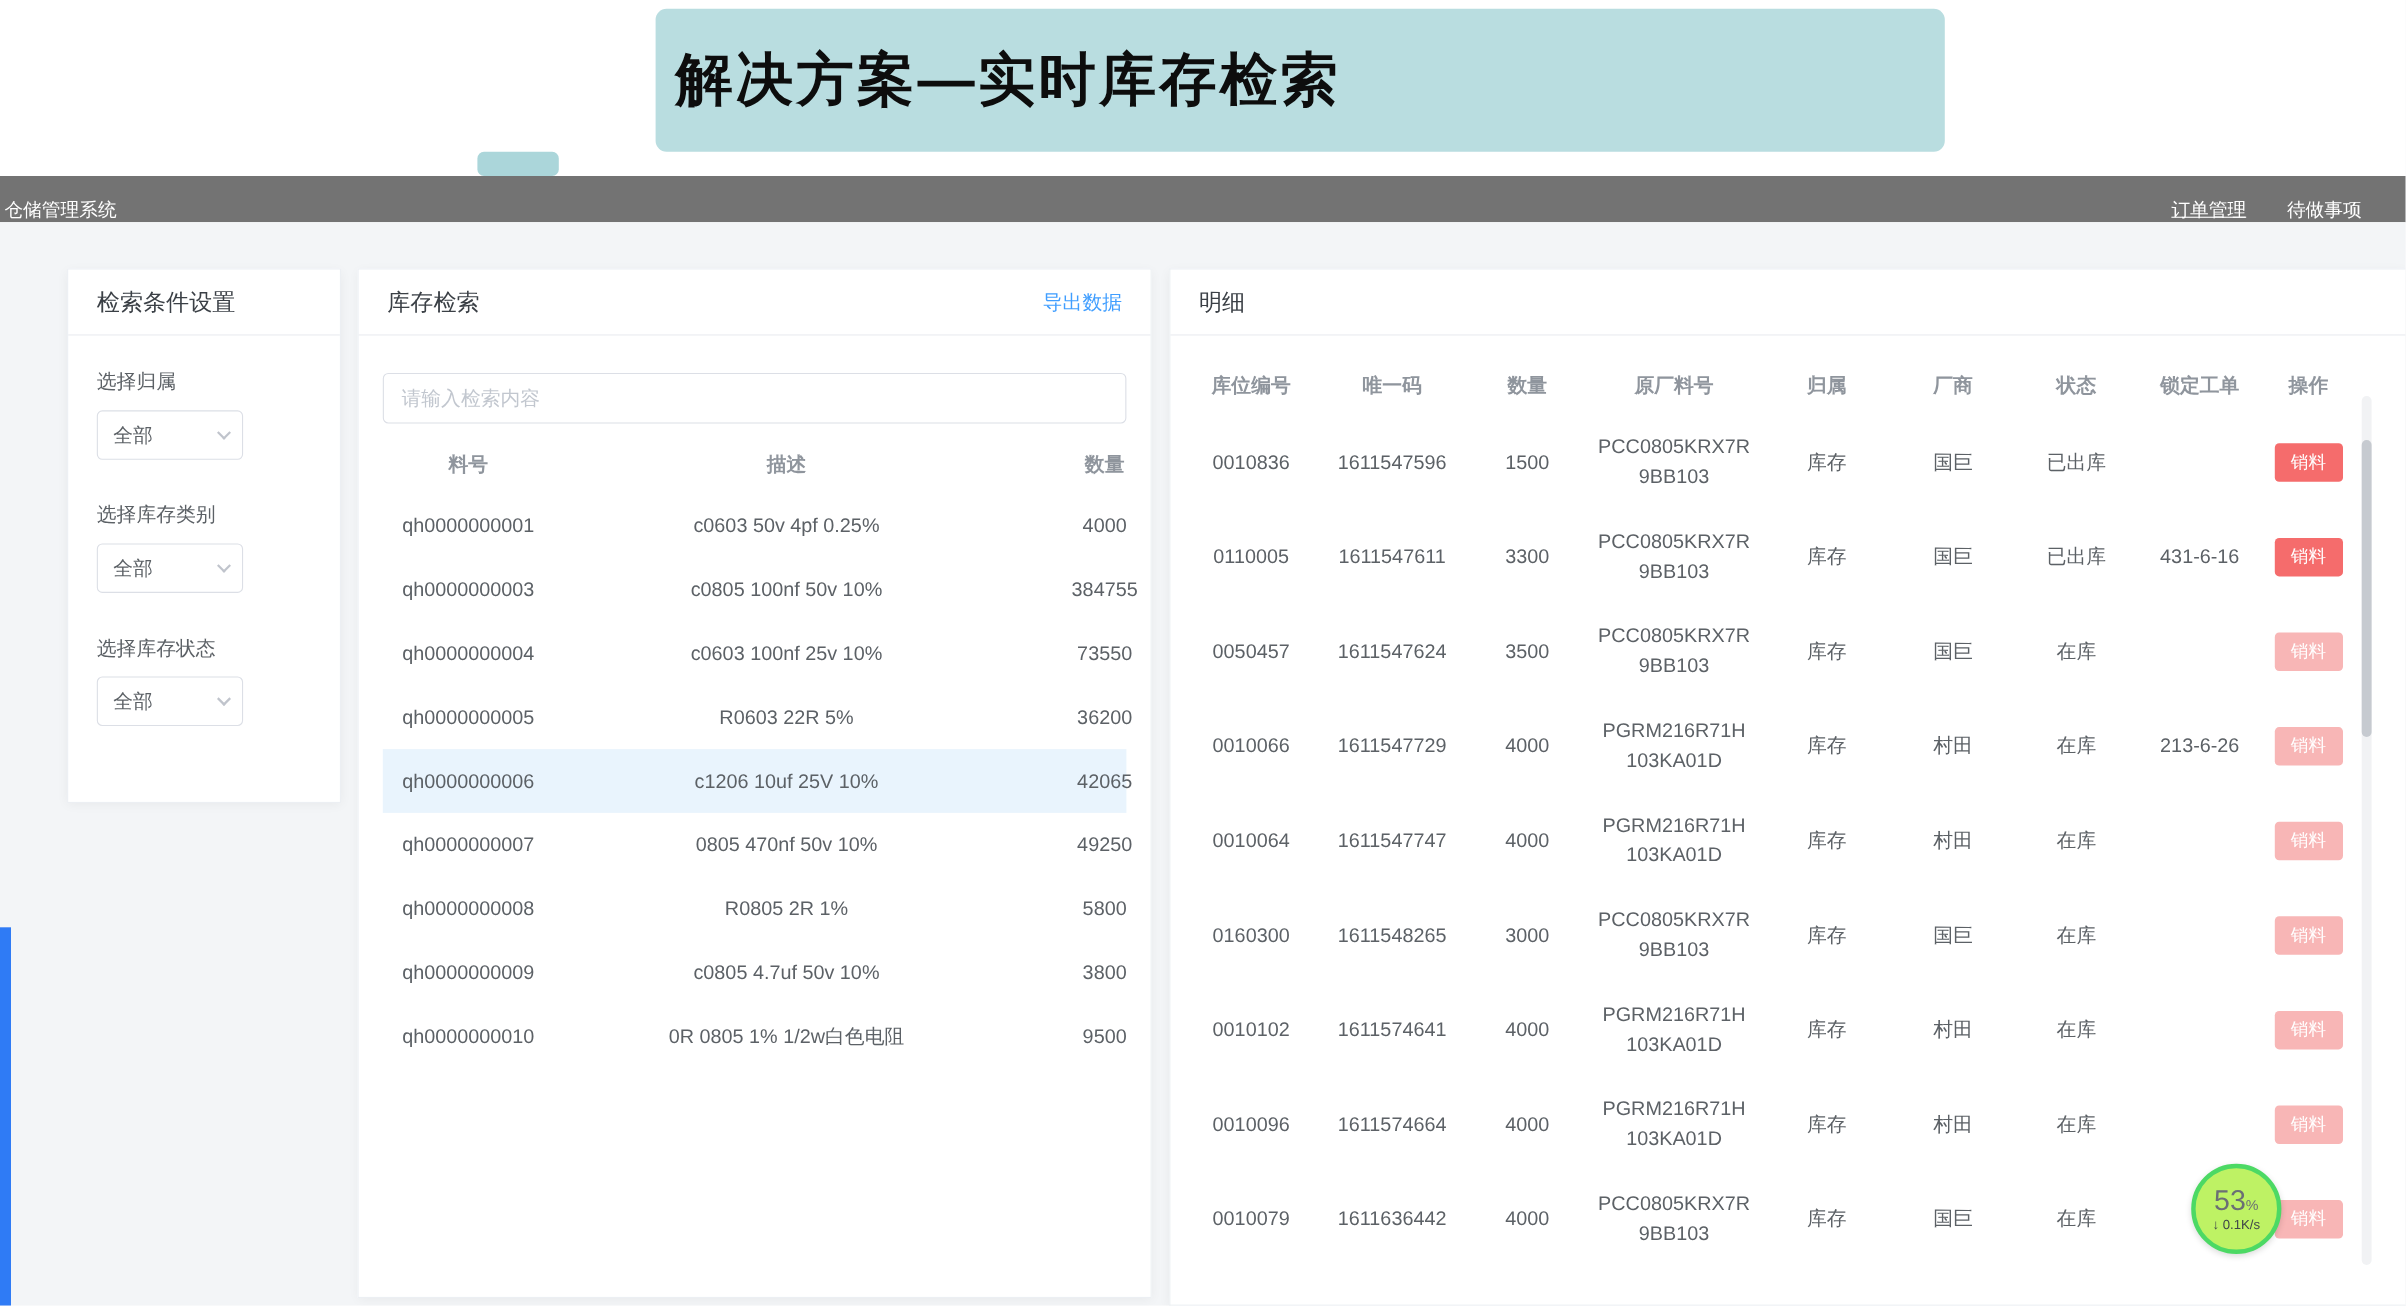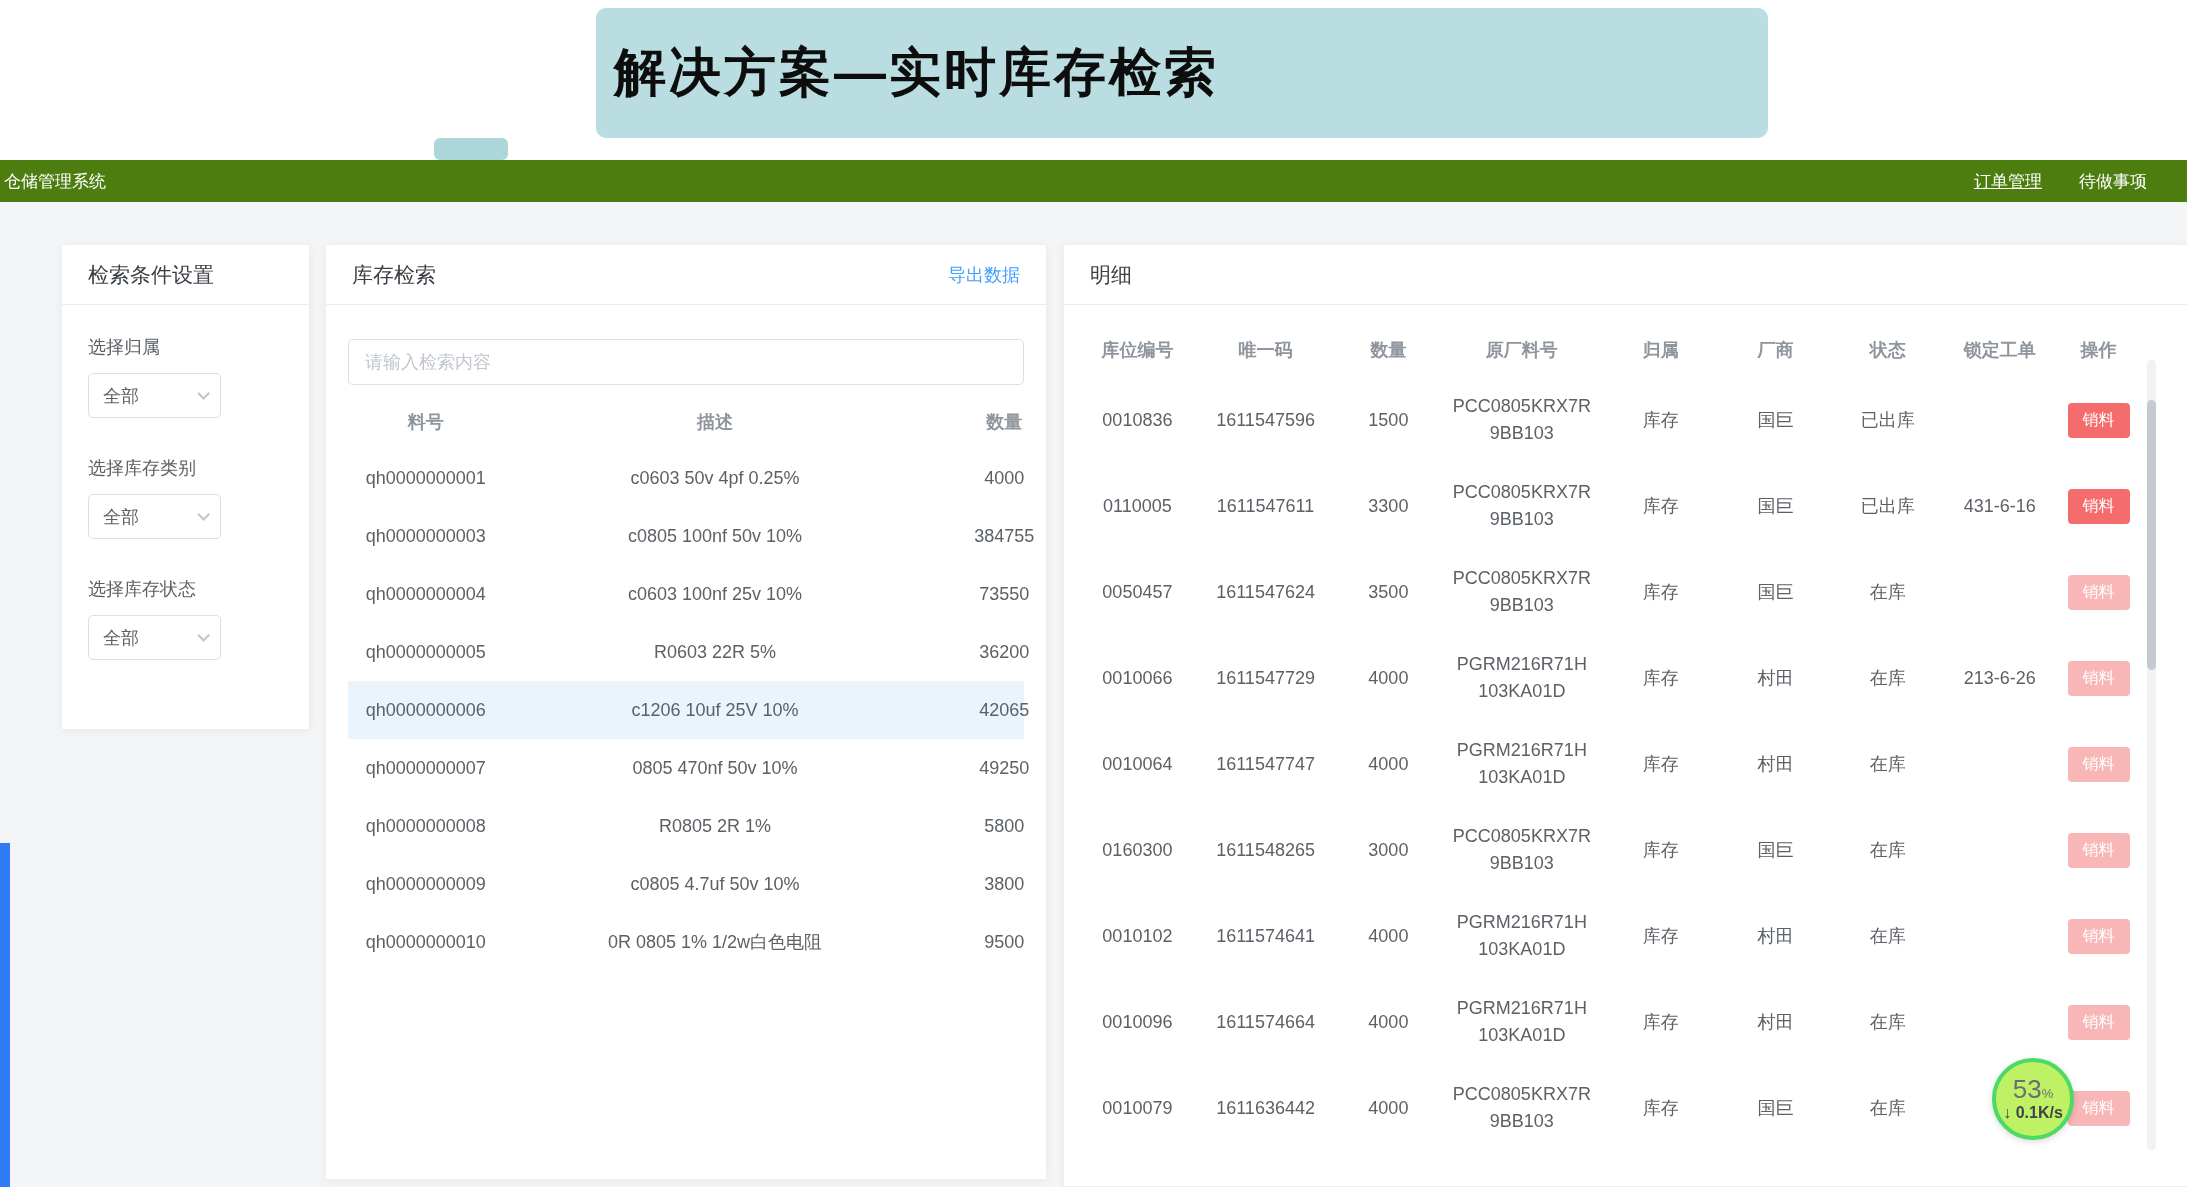--- a/index.html
+++ b/index.html
@@ -27,22 +27,22 @@
   }
   .banner h1 {
     font-size: 52px; font-weight: bold; color: #0d0d0d;
     letter-spacing: 3px;
   }
 
   
   .navbar {
     position: absolute; left: 0; top: 160px;
     width: 2187px; height: 42px;
-    background: #4d7c0f; color: #ffffff;
-    display: flex; align-items: center;
+    background: #737373; color: #ffffff;
+    display: flex; align-items: flex-end;
     font-size: 17px;
   }
   .navbar .brand { margin-left: 4px; }
   .navbar .nav-links {
     margin-left: auto; margin-right: 40px;
     display: flex; gap: 37px;
   }
   .navbar .nav-link { cursor: pointer; }
   .navbar .nav-link.underlined { text-decoration: underline; }
 
@@ -151,21 +151,21 @@
     width: 82px; height: 82px; border-radius: 50%;
     background: #bef264;
     border: 4px solid #4cd964;
     display: flex; flex-direction: column;
     align-items: center; justify-content: center;
     box-shadow: 0 2px 6px rgba(0,0,0,0.15);
     cursor: pointer;
   }
   .speed-pct { font-size: 26px; color: #6b6f74; line-height: 1; }
   .speed-pct .pct-sym { font-size: 13px; }
-  .speed-rate { font-size: 16px; color: #3f4549; font-weight: bold; margin-top: 2px; }
+  .speed-rate { font-size: 12px; color: #3f4549; font-weight: normal; margin-top: 2px; }
 
   
   .left-strip {
     position: absolute; left: 0; top: 843px;
     width: 10px; height: 344px;
     background: #2f7bf5;
   }
 </style>
 </head>
 <body>

